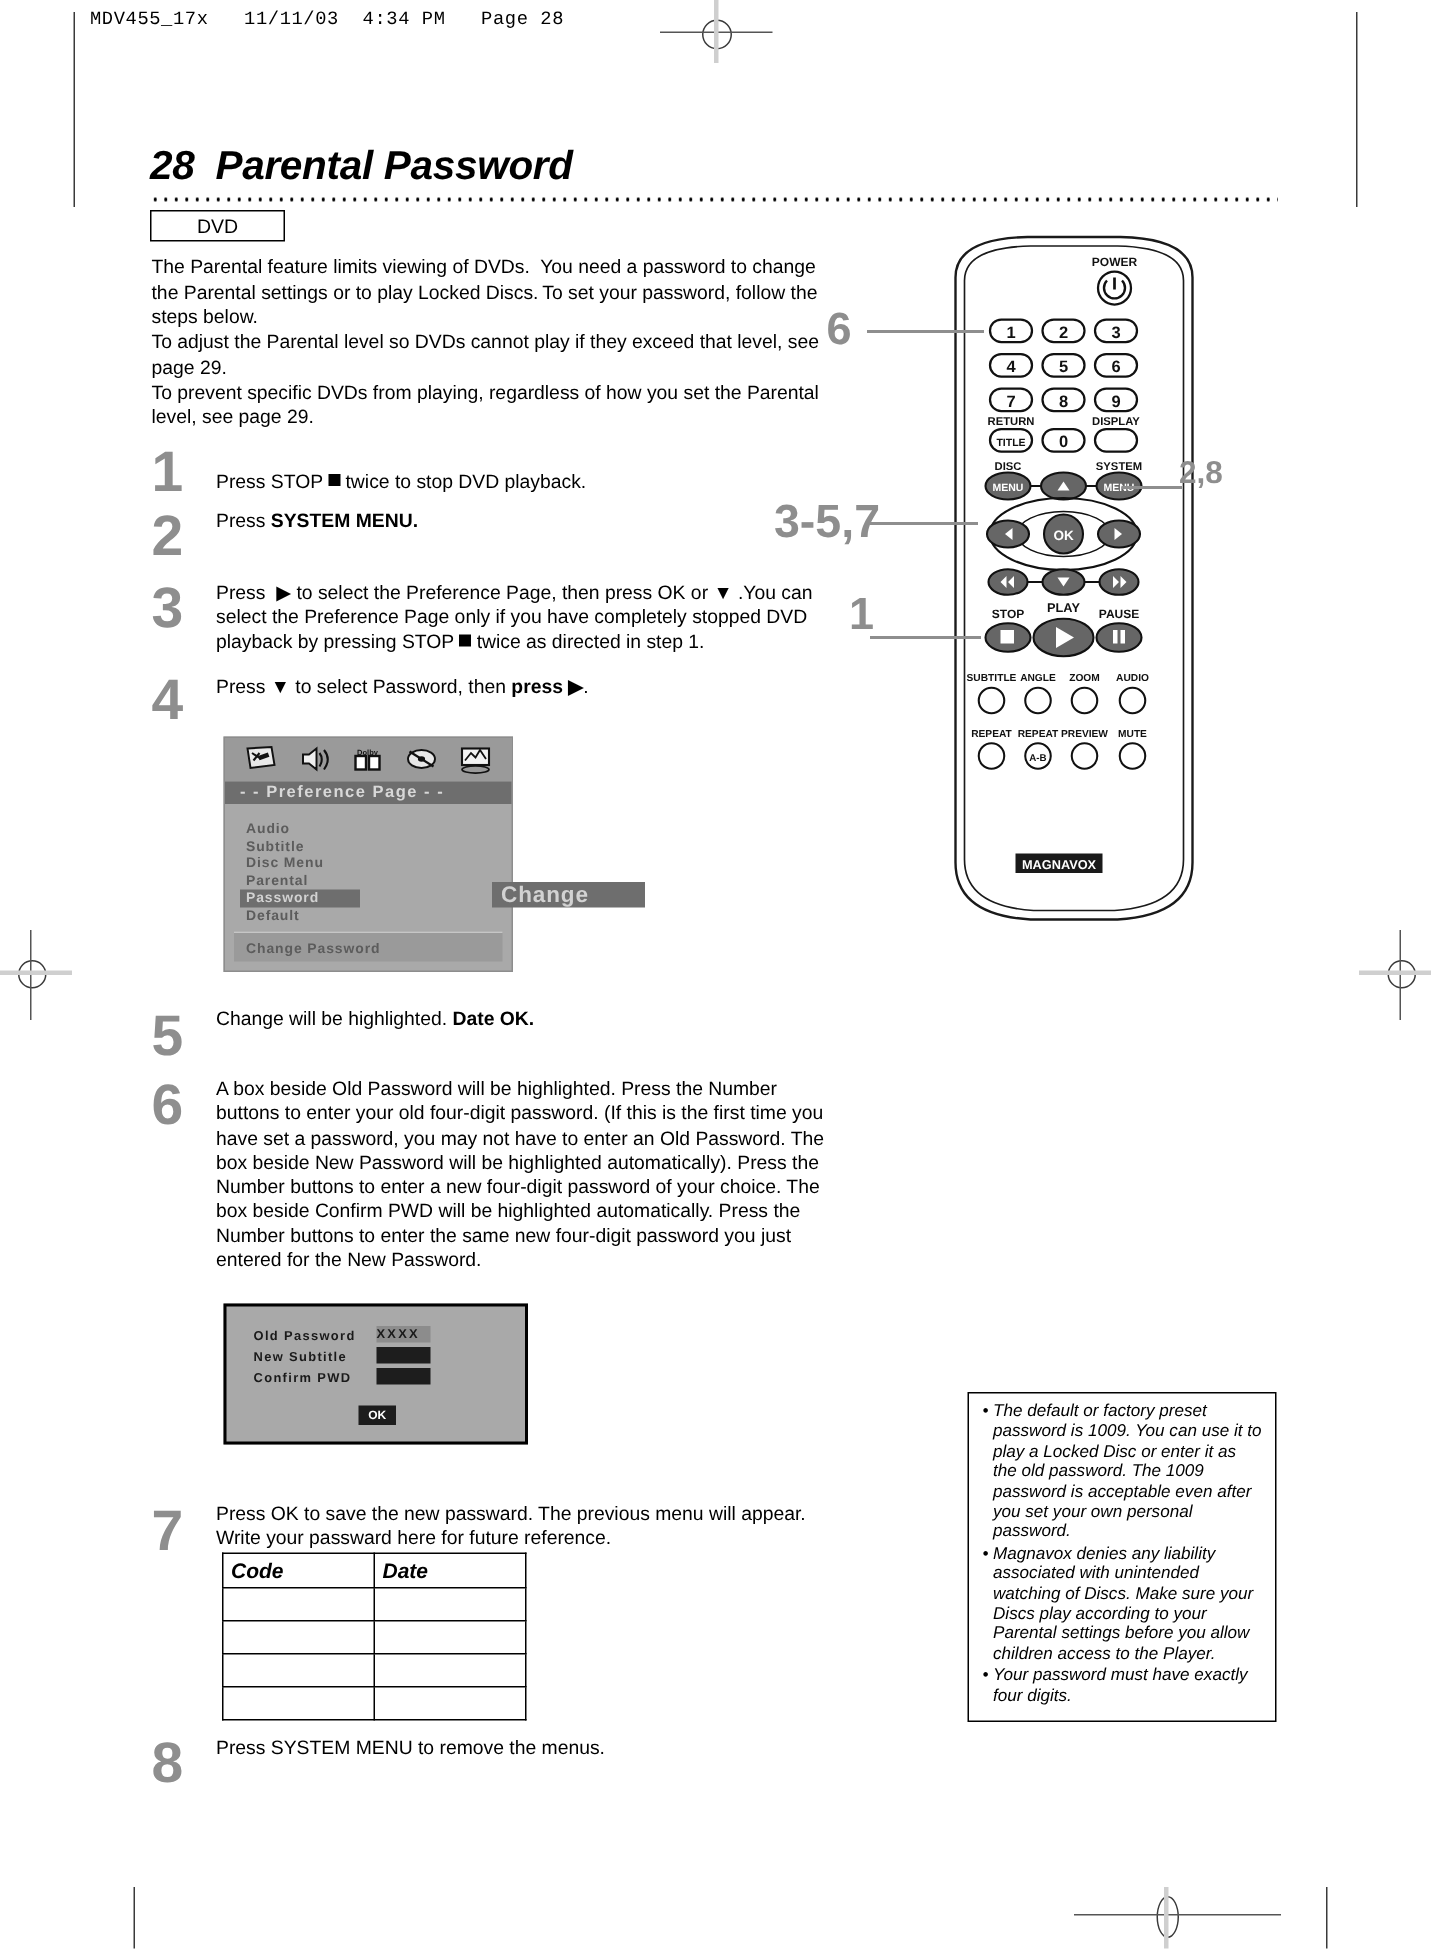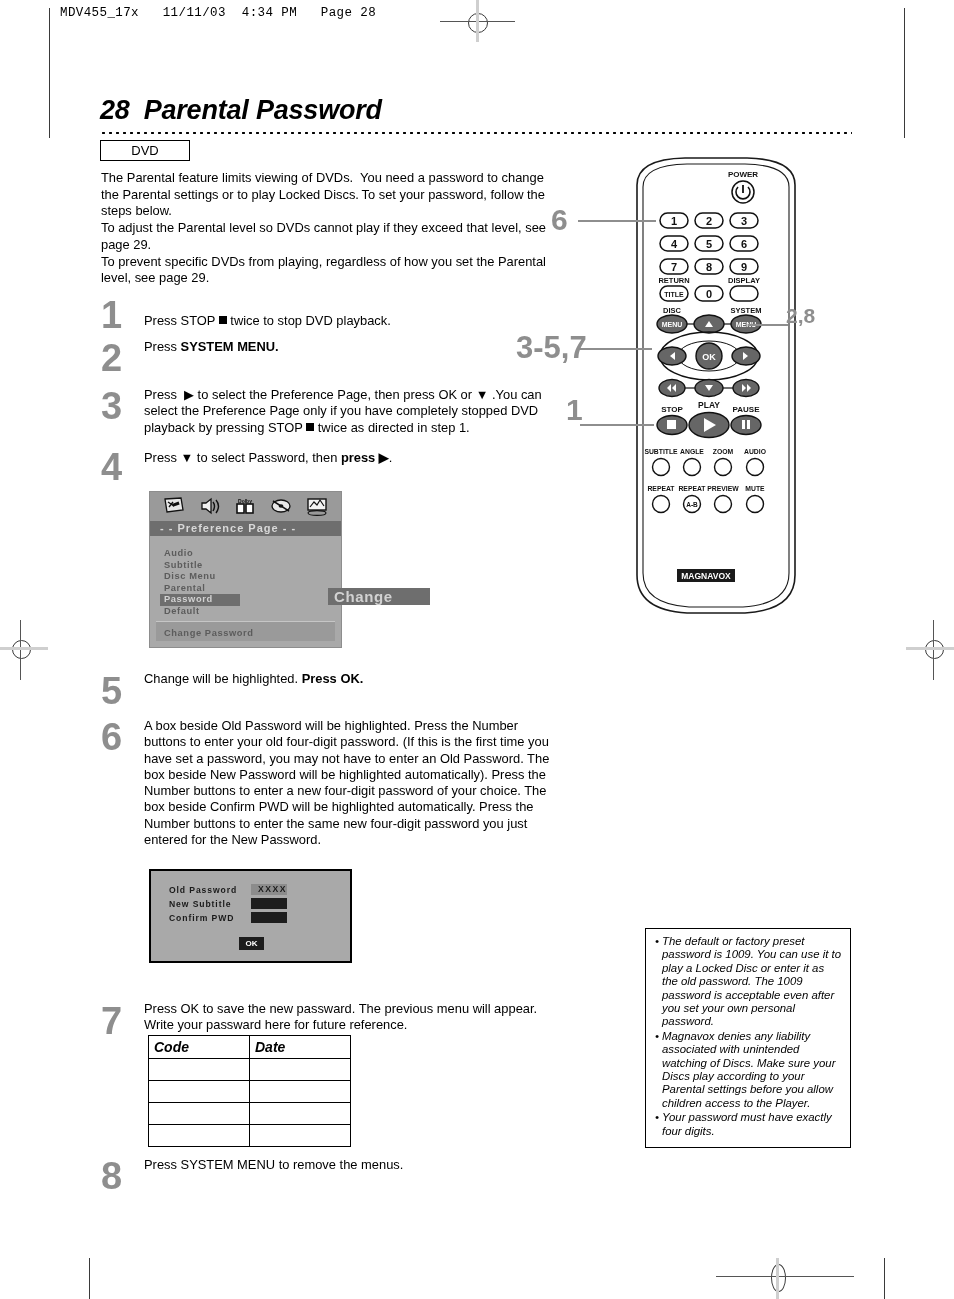--- a/index.html
+++ b/index.html
@@ -59,21 +59,21 @@
   .osd-foot span{font-size:9.3px;font-weight:bold;color:#5c5c5c;letter-spacing:0.6px;
                  line-height:19px;padding-left:8px;margin-top:24px;}
 
   
   .pwd{position:absolute;left:149px;top:869px;width:199px;height:90px;
        background:#a9a9a9;border:2px solid #000000;}
   .pwd-row{position:absolute;left:18px;font-size:8.6px;font-weight:bold;color:#1a1a1a;
            letter-spacing:0.9px;}
   .pwd-box{position:absolute;left:100px;width:36px;height:11px;background:#1d1d1d;}
   .pwd-box.hl{background:#8c8c8c;color:#1a1a1a;font-size:8.6px;font-weight:bold;
-              text-align:right;line-height:11px;letter-spacing:1.5px;}
+              text-align:left;line-height:11px;letter-spacing:1.5px;}
   .pwd-ok{position:absolute;left:88px;top:66px;width:25px;height:13px;background:#1d1d1d;
           color:#fff;font-size:8px;font-weight:bold;text-align:center;line-height:13px;}
 
   
   .codetable{position:absolute;left:148px;top:1035px;border-collapse:collapse;}
   .codetable td{border:1.3px solid #000;width:94px;height:19px;}
   .codetable td.hd{font-size:14px;font-weight:bold;font-style:italic;padding-left:5px;
                    height:20px;}
 
   
@@ -209,21 +209,21 @@
     </div>
     <div class="osd-row"><span class="osd-item">Default</span></div>
   </div>
   <div class="osd-foot">
     <span>Change Password</span>
   </div>
 </div>
 
 <div class="stepnum" style="left:101px;top:672px;">5</div>
 <div class="steptext" style="left:144px;top:671px;width:400px;">
-  Change will be highlighted. <b>Press OK.</b>
+  Change will be highlighted. <b>Date OK.</b>
 </div>
 
 <div class="stepnum" style="left:101px;top:718px;">6</div>
 <div class="steptext" style="left:144px;top:718px;width:408px;">A box beside Old Password will be highlighted. Press the Number buttons to enter your old four-digit password. (If this is the first time you have set a password, you may not have to enter an Old Password. The box beside New Password will be highlighted automatically). Press the Number buttons to enter a new four-digit password of your choice. The box beside Confirm PWD will be highlighted automatically. Press the Number buttons to enter the same new four-digit password you just entered for the New Password.</div>
 
 <div class="pwd">
   <div class="pwd-row" style="top:14px;">Old Password</div>
   <div class="pwd-box hl" style="top:13px;">XXXX</div>
   <div class="pwd-row" style="top:28px;">New Subtitle</div>
   <div class="pwd-box" style="top:27px;"></div>

